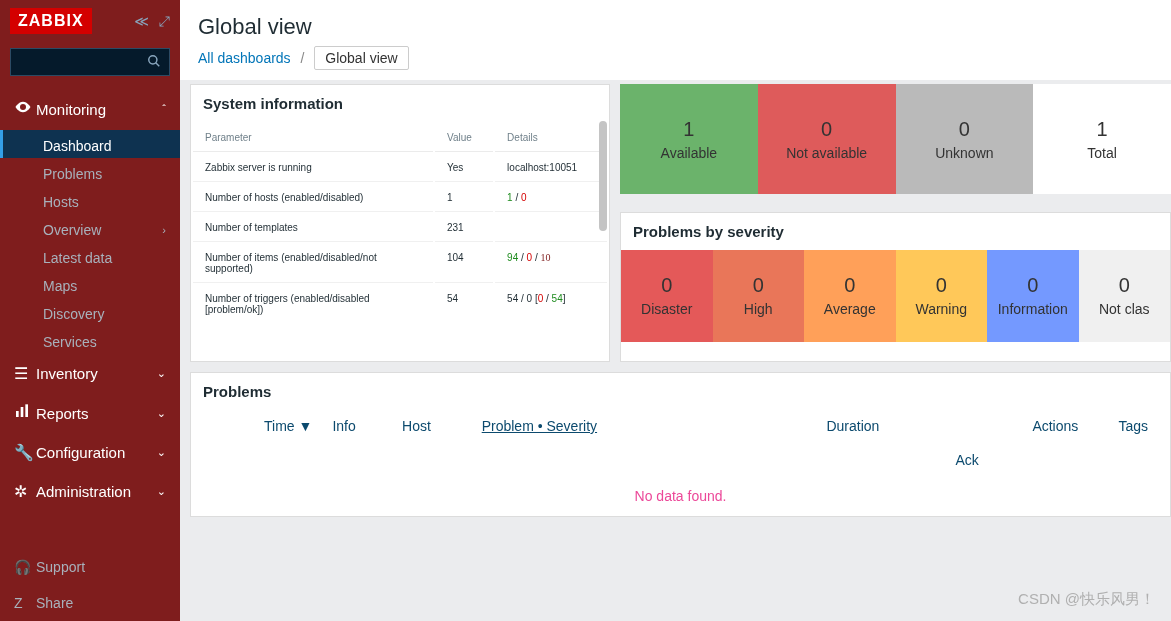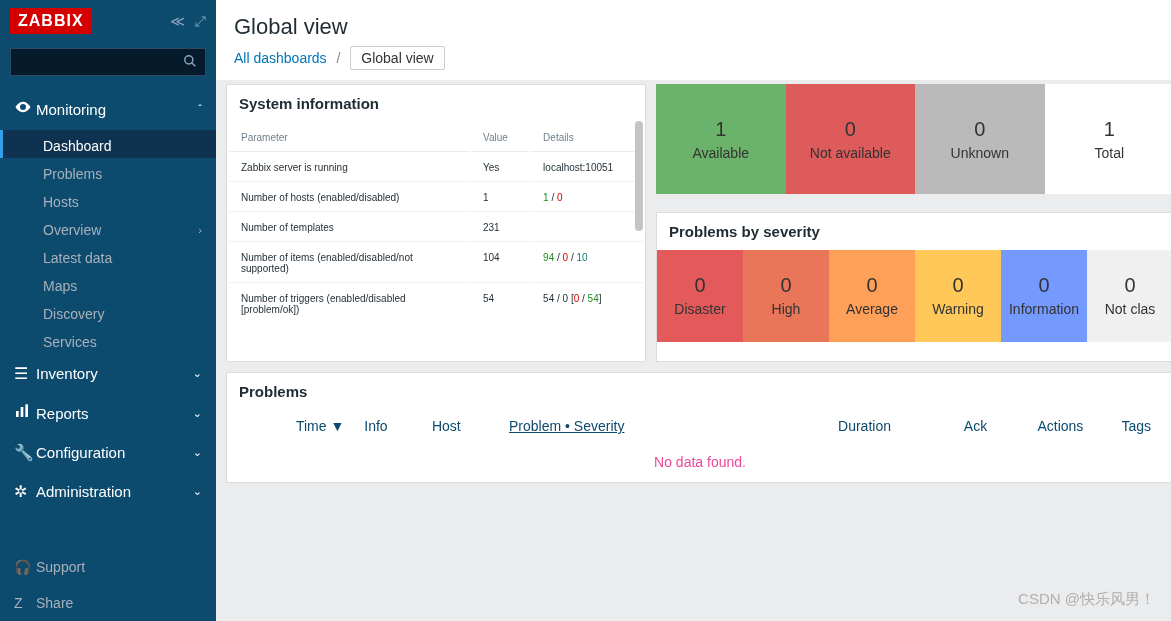--- a/index.html
+++ b/index.html
@@ -1,18 +1,18 @@
 <!DOCTYPE html>
 <html><head>
 <meta charset="utf-8">
 <style>
 * { box-sizing: border-box; margin: 0; padding: 0; font-family: Arial, sans-serif; }
 body { background: #ebecee; width: 1171px; height: 621px; overflow: hidden; display: flex; }
 
-.sidebar { width: 216px; background: #0c4a6e; color: #a8b1bb; display: flex; flex-direction: column; }
+.sidebar { width: 180px; background: #7f1d1d; color: #a8b1bb; display: flex; flex-direction: column; }
 .sidebar-header { display: flex; align-items: center; padding: 8px 10px; }
 .logo { background: #d40000; color: #fff; font-weight: bold; padding: 4px 8px; font-size: 16px; letter-spacing: 1px; }
 .collapse-icons { margin-left: auto; color: #88a5bd; font-size: 14px; }
 .collapse-icons span { margin-left: 6px; cursor: pointer; }
 .search-wrap { padding: 6px 10px 12px; }
 .search-box { width: 100%; background: #051a2b; border: 1px solid #2c4a63; height: 28px; position: relative; }
 .search-icon { position: absolute; right: 8px; top: 5px; color: #88a5bd; font-size: 14px; }
 
 .nav-section { }
 .nav-head { display: flex; align-items: center; padding: 10px 14px; color: #fff; font-size: 15px; cursor: pointer; }
@@ -39,21 +39,21 @@
 .widget { background: #fff; border: 1px solid #dcdcdc; }
 .widget-title { font-size: 15px; font-weight: bold; color: #1f2c33; padding: 10px 12px; }
 .sysinfo { grid-row: span 2; position: relative; height: 278px; overflow: hidden; }
 .sysinfo-scroll { position: absolute; right: 2px; top: 36px; width: 8px; height: 110px; background: #c4c4c4; border-radius: 4px; }
 .sys-table { width: 100%; font-size: 10px; }
 .sys-table th { text-align: left; font-weight: normal; color: #70808a; padding: 8px 12px; border-bottom: 1px solid #ebebeb; }
 .sys-table td { padding: 8px 12px; border-bottom: 1px solid #f0f0f0; color: #1f2c33; vertical-align: top; }
 .sys-table tr:last-child td { border-bottom: none; }
 .green { color: #1f8c1f; }
 .red { color: #d40000; }
-.gray { color: #0f766e; }
+.gray { color: #7f1d1d; font-family: Liberation Serif, serif; }
 
 .host-avail { display: flex; height: 110px; border: none; }
 .avail-cell { flex: 1; display: flex; flex-direction: column; align-items: center; justify-content: center; color: #333; font-size: 14px; }
 .avail-cell .num { font-size: 20px; margin-bottom: 4px; }
 .avail-green { background: #6bb36b; }
 .avail-red { background: #de5b5b; }
 .avail-gray { background: #bababa; }
 .avail-white { background: #fff; }
 
 .severity-widget { padding-bottom: 12px; }
@@ -68,21 +68,21 @@
 .sev-na { background: #f0f0f0; }
 
 .problems-widget { grid-column: 1 / -1; }
 .prob-head { display: flex; padding: 8px 12px; color: #0c4a6e; font-size: 14px; }
 .prob-head > div { padding: 0 10px; }
 .ph-time { width: 120px; text-align: right; }
 .ph-info { width: 70px; }
 .ph-host { width: 80px; }
 .ph-problem { width: 260px; text-decoration: underline; }
 .ph-duration { width: 160px; text-align: right; margin-left: auto; }
-.ph-ack { width: 100px; text-align: right; }
+.ph-ack { width: 100px; text-align: right; margin-top: 34px; }
 .ph-actions { width: 100px; text-align: right; }
 .ph-tags { width: 70px; text-align: right; }
 .no-data { text-align: center; padding: 12px; color: #ec4899; font-size: 14px; }
 
 .watermark { position: fixed; bottom: 12px; right: 16px; color: #b0b0b0; font-size: 15px; }
 </style>
 </head>
 <body>
 
 <div class="sidebar">

